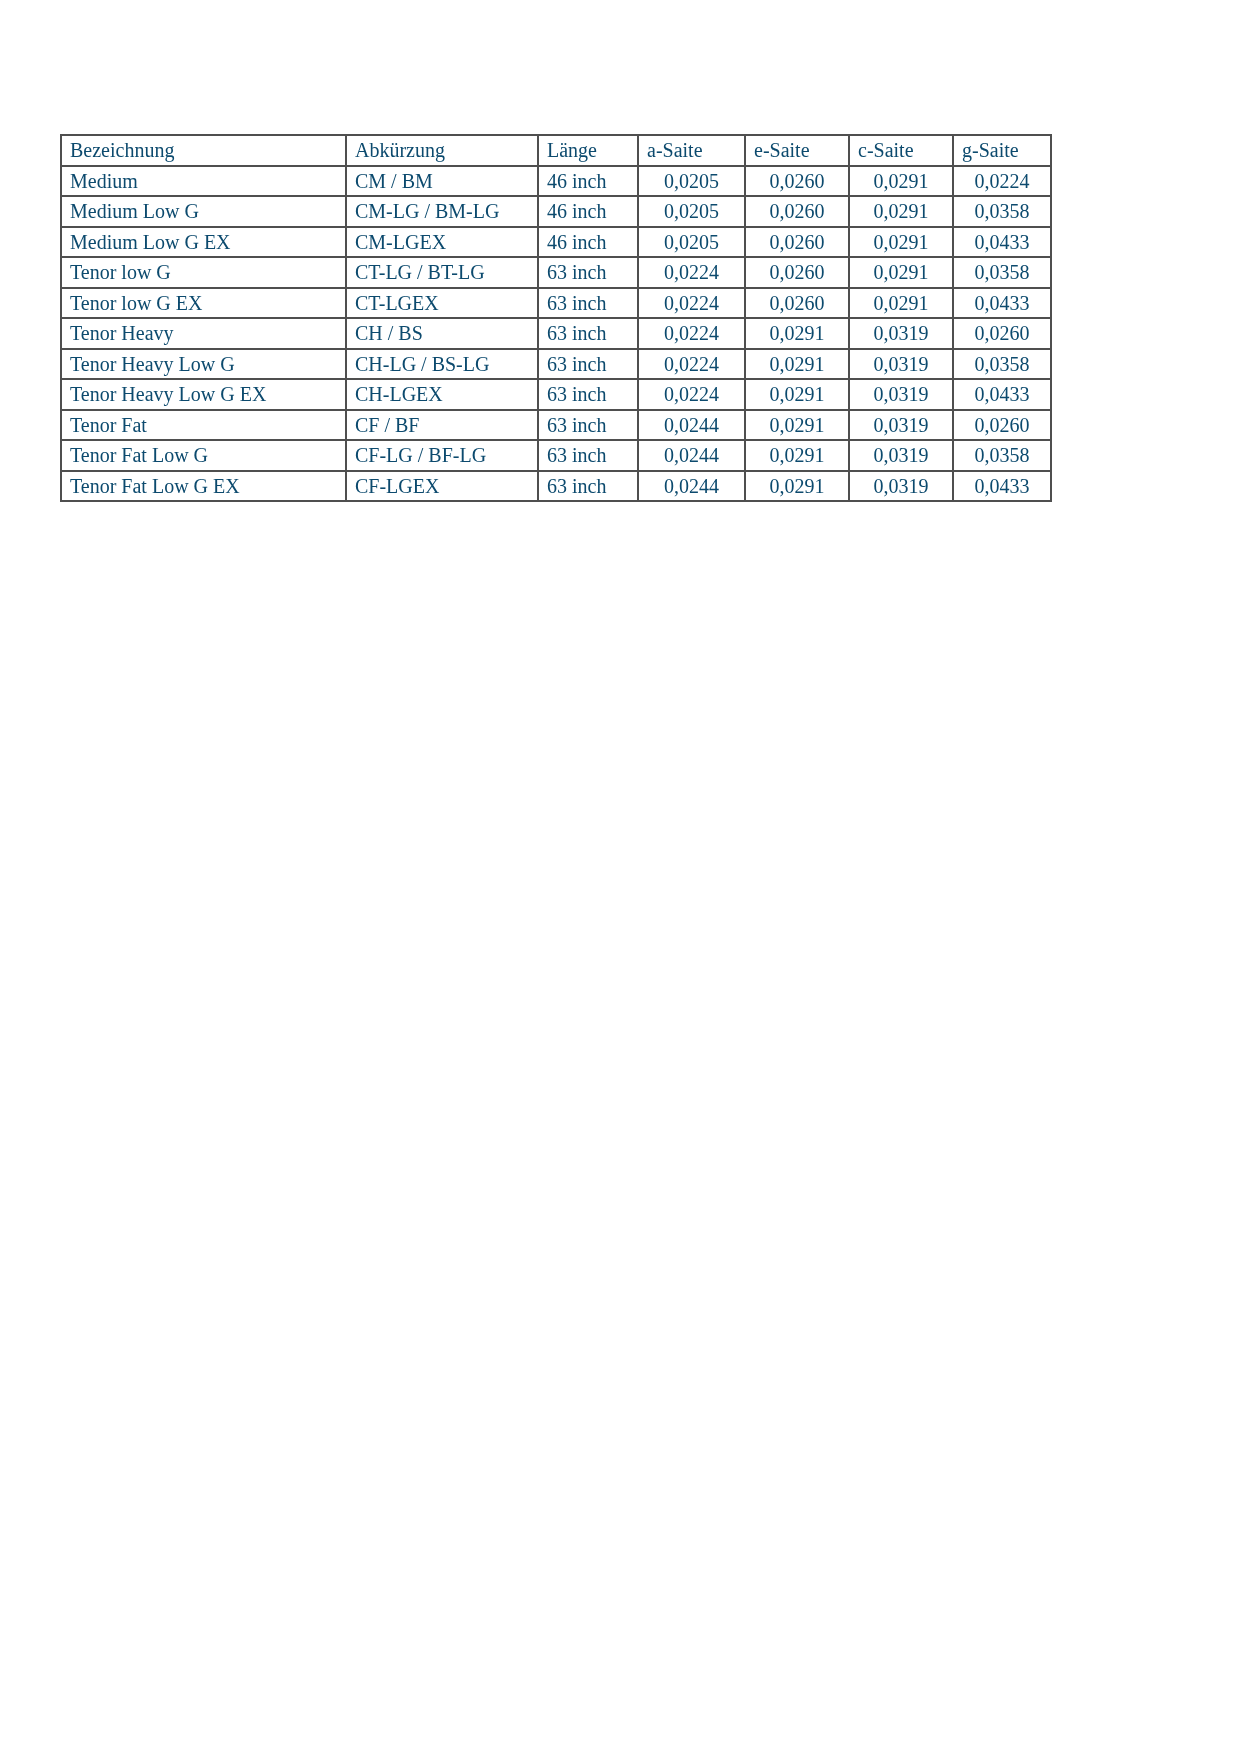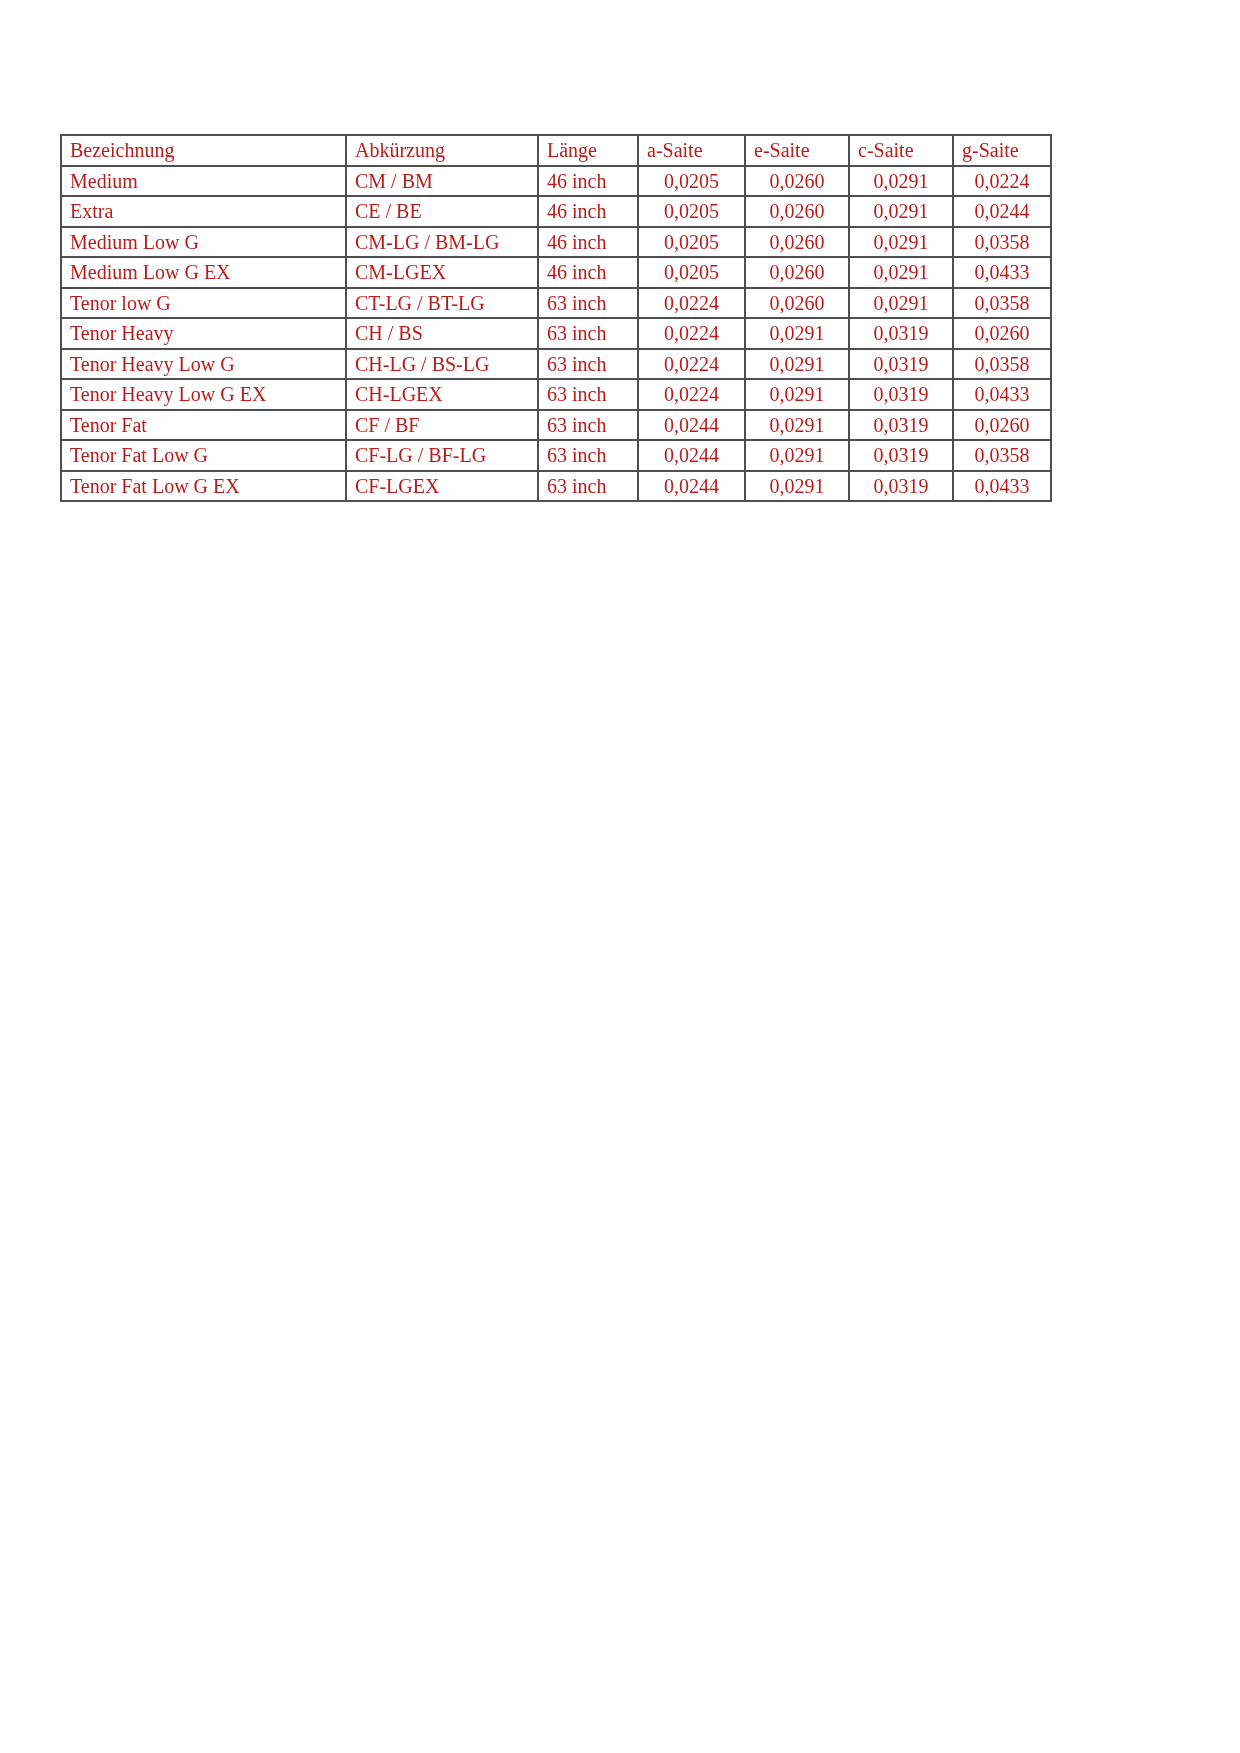--- a/index.html
+++ b/index.html
@@ -6,21 +6,21 @@
     margin: 0;
     padding: 0;
     background: #ffffff;
   }
   .page {
     position: relative;
     width: 1240px;
     height: 1342px;
     background: #ffffff;
     font-family: "Liberation Serif", "DejaVu Serif", serif;
-    color: #b91c1c;
+    color: #0c4a6e;
     overflow: hidden;
   }
   table.gauge-table {
     position: absolute;
     left: 60px;
     top: 134px;
     width: 990px;
     border-collapse: collapse;
     table-layout: fixed;
     font-size: 20px;
@@ -74,29 +74,20 @@
         <tr>
           <td class="cell-left">Medium</td>
           <td class="cell-left">CM / BM</td>
           <td class="cell-left">46 inch</td>
           <td class="cell-center">0,0205</td>
           <td class="cell-center">0,0260</td>
           <td class="cell-center">0,0291</td>
           <td class="cell-center">0,0224</td>
         </tr>
         <tr>
-          <td class="cell-left">Extra</td>
-          <td class="cell-left">CE / BE</td>
-          <td class="cell-left">46 inch</td>
-          <td class="cell-center">0,0205</td>
-          <td class="cell-center">0,0260</td>
-          <td class="cell-center">0,0291</td>
-          <td class="cell-center">0,0244</td>
-        </tr>
-        <tr>
           <td class="cell-left">Medium Low G</td>
           <td class="cell-left">CM-LG / BM-LG</td>
           <td class="cell-left">46 inch</td>
           <td class="cell-center">0,0205</td>
           <td class="cell-center">0,0260</td>
           <td class="cell-center">0,0291</td>
           <td class="cell-center">0,0358</td>
         </tr>
         <tr>
           <td class="cell-left">Medium Low G EX</td>
@@ -108,20 +99,29 @@
           <td class="cell-center">0,0433</td>
         </tr>
         <tr>
           <td class="cell-left">Tenor low G</td>
           <td class="cell-left">CT-LG / BT-LG</td>
           <td class="cell-left">63 inch</td>
           <td class="cell-center">0,0224</td>
           <td class="cell-center">0,0260</td>
           <td class="cell-center">0,0291</td>
           <td class="cell-center">0,0358</td>
+        </tr>
+        <tr>
+          <td class="cell-left">Tenor low G EX</td>
+          <td class="cell-left">CT-LGEX</td>
+          <td class="cell-left">63 inch</td>
+          <td class="cell-center">0,0224</td>
+          <td class="cell-center">0,0260</td>
+          <td class="cell-center">0,0291</td>
+          <td class="cell-center">0,0433</td>
         </tr>
         <tr>
           <td class="cell-left">Tenor Heavy</td>
           <td class="cell-left">CH / BS</td>
           <td class="cell-left">63 inch</td>
           <td class="cell-center">0,0224</td>
           <td class="cell-center">0,0291</td>
           <td class="cell-center">0,0319</td>
           <td class="cell-center">0,0260</td>
         </tr>

